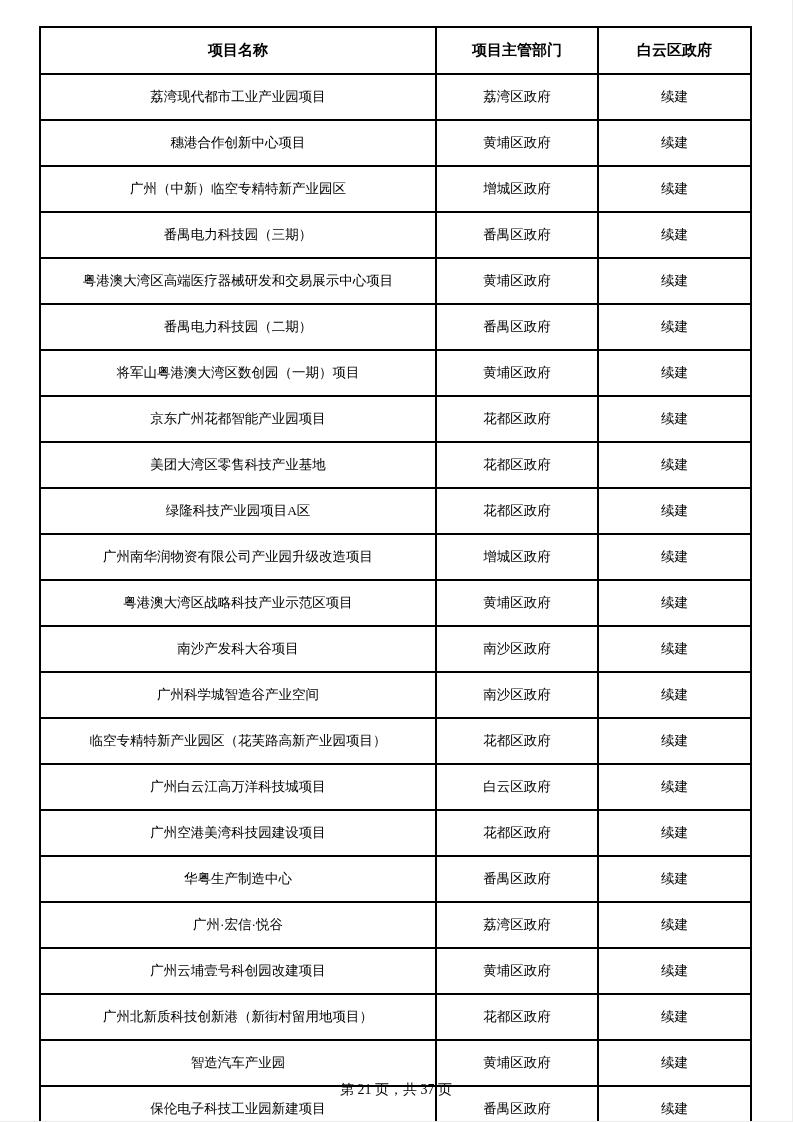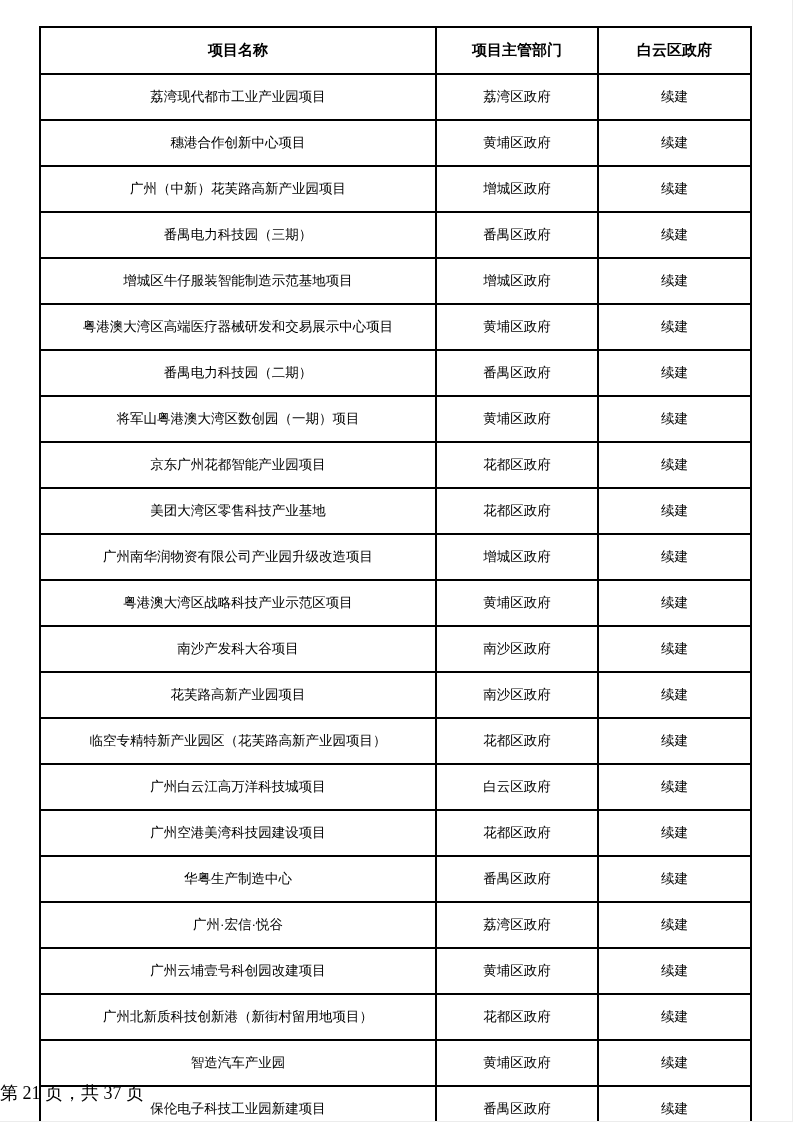--- a/index.html
+++ b/index.html
@@ -46,21 +46,22 @@
     font-weight: normal;
   }
   .col-name { width: 396px; }
   .col-dept { width: 162px; }
   .col-stage { width: 153px; }
   .page-footer {
     position: absolute;
     top: 1081px;
     left: 0;
     width: 100%;
-    font-size: 18px;
+    text-align: center;
+    font-size: 14px;
     color: #000000;
   }
 </style>
 </head>
 <body>
 
 <div class="page">
 
   <table class="doc-table">
     <colgroup>
@@ -80,35 +81,30 @@
           <td>荔湾现代都市工业产业园项目</td>
           <td>荔湾区政府</td>
           <td>续建</td>
         </tr>
         <tr>
           <td>穗港合作创新中心项目</td>
           <td>黄埔区政府</td>
           <td>续建</td>
         </tr>
         <tr>
-          <td>广州（中新）花芙路高新产业园项目</td>
+          <td>广州（中新）临空专精特新产业园区</td>
           <td>增城区政府</td>
           <td>续建</td>
         </tr>
         <tr>
           <td>番禺电力科技园（三期）</td>
           <td>番禺区政府</td>
           <td>续建</td>
         </tr>
         <tr>
-          <td>增城区牛仔服装智能制造示范基地项目</td>
-          <td>增城区政府</td>
-          <td>续建</td>
-        </tr>
-        <tr>
           <td>粤港澳大湾区高端医疗器械研发和交易展示中心项目</td>
           <td>黄埔区政府</td>
           <td>续建</td>
         </tr>
         <tr>
           <td>番禺电力科技园（二期）</td>
           <td>番禺区政府</td>
           <td>续建</td>
         </tr>
         <tr>
@@ -116,40 +112,45 @@
           <td>黄埔区政府</td>
           <td>续建</td>
         </tr>
         <tr>
           <td>京东广州花都智能产业园项目</td>
           <td>花都区政府</td>
           <td>续建</td>
         </tr>
         <tr>
           <td>美团大湾区零售科技产业基地</td>
+          <td>花都区政府</td>
+          <td>续建</td>
+        </tr>
+        <tr>
+          <td>绿隆科技产业园项目A区</td>
           <td>花都区政府</td>
           <td>续建</td>
         </tr>
         <tr>
           <td>广州南华润物资有限公司产业园升级改造项目</td>
           <td>增城区政府</td>
           <td>续建</td>
         </tr>
         <tr>
           <td>粤港澳大湾区战略科技产业示范区项目</td>
           <td>黄埔区政府</td>
           <td>续建</td>
         </tr>
         <tr>
           <td>南沙产发科大谷项目</td>
           <td>南沙区政府</td>
           <td>续建</td>
         </tr>
         <tr>
-          <td>花芙路高新产业园项目</td>
+          <td>广州科学城智造谷产业空间</td>
           <td>南沙区政府</td>
           <td>续建</td>
         </tr>
         <tr>
           <td>临空专精特新产业园区（花芙路高新产业园项目）</td>
           <td>花都区政府</td>
           <td>续建</td>
         </tr>
         <tr>
           <td>广州白云江高万洋科技城项目</td>

